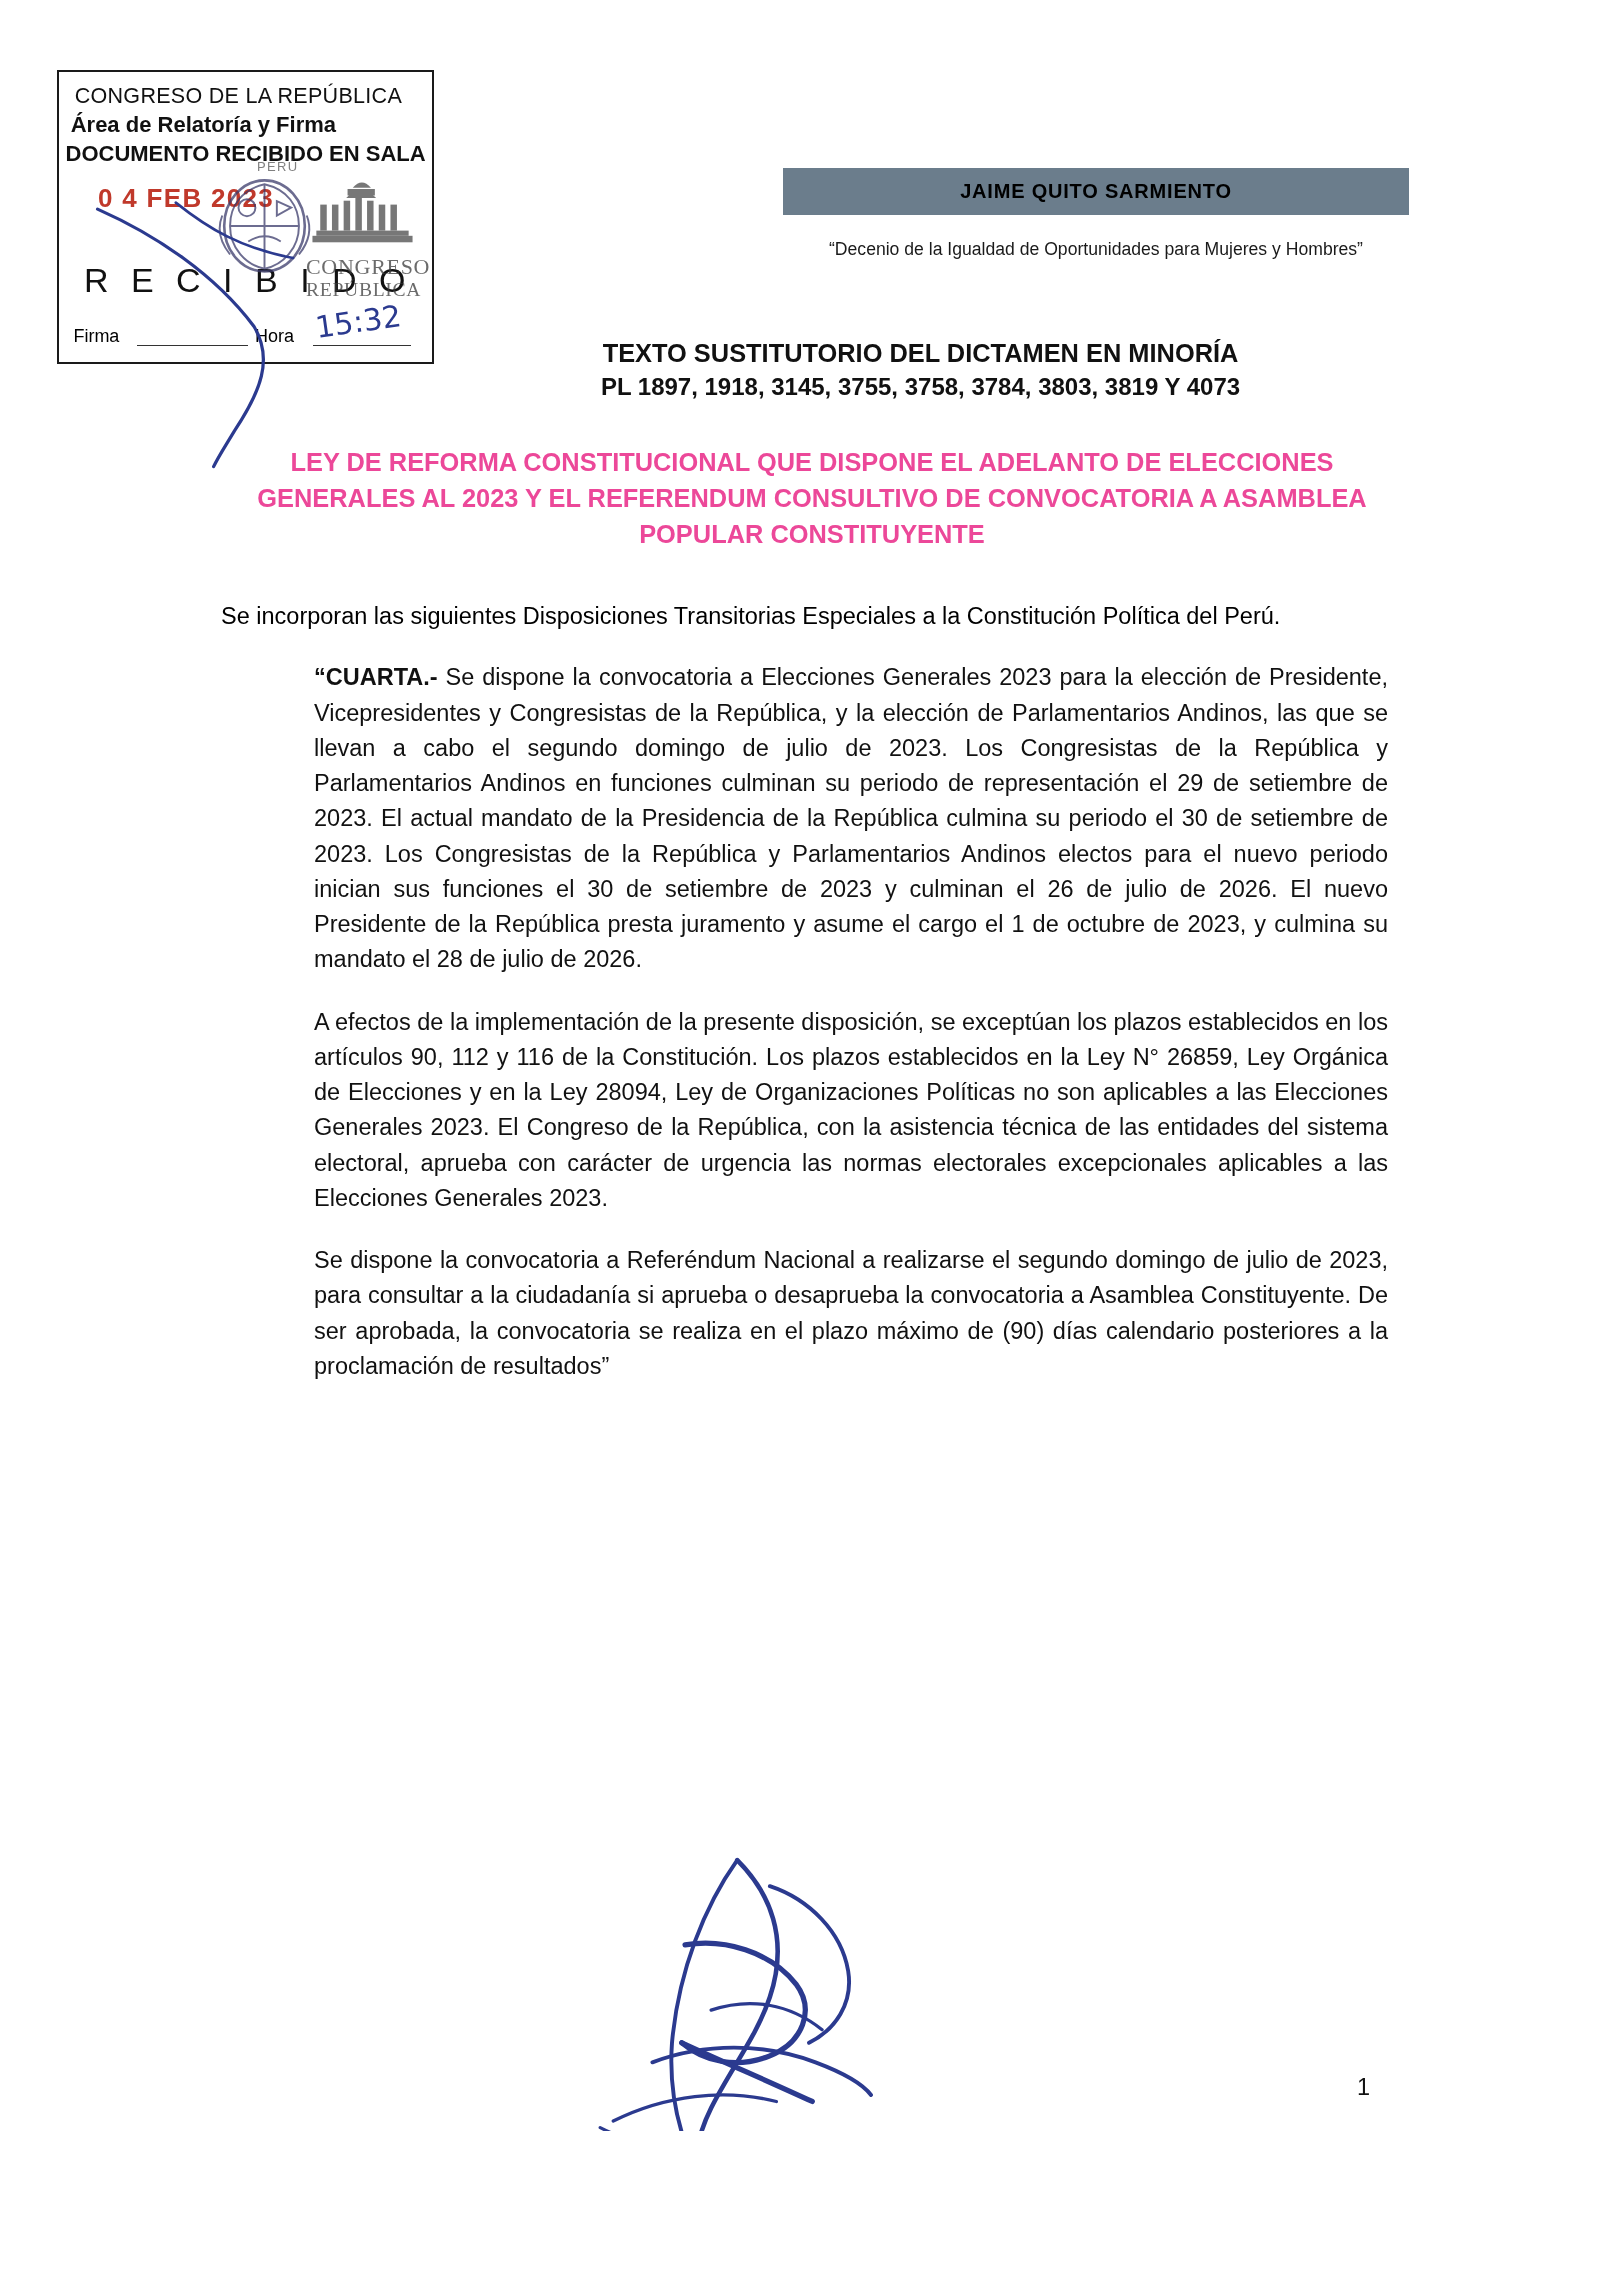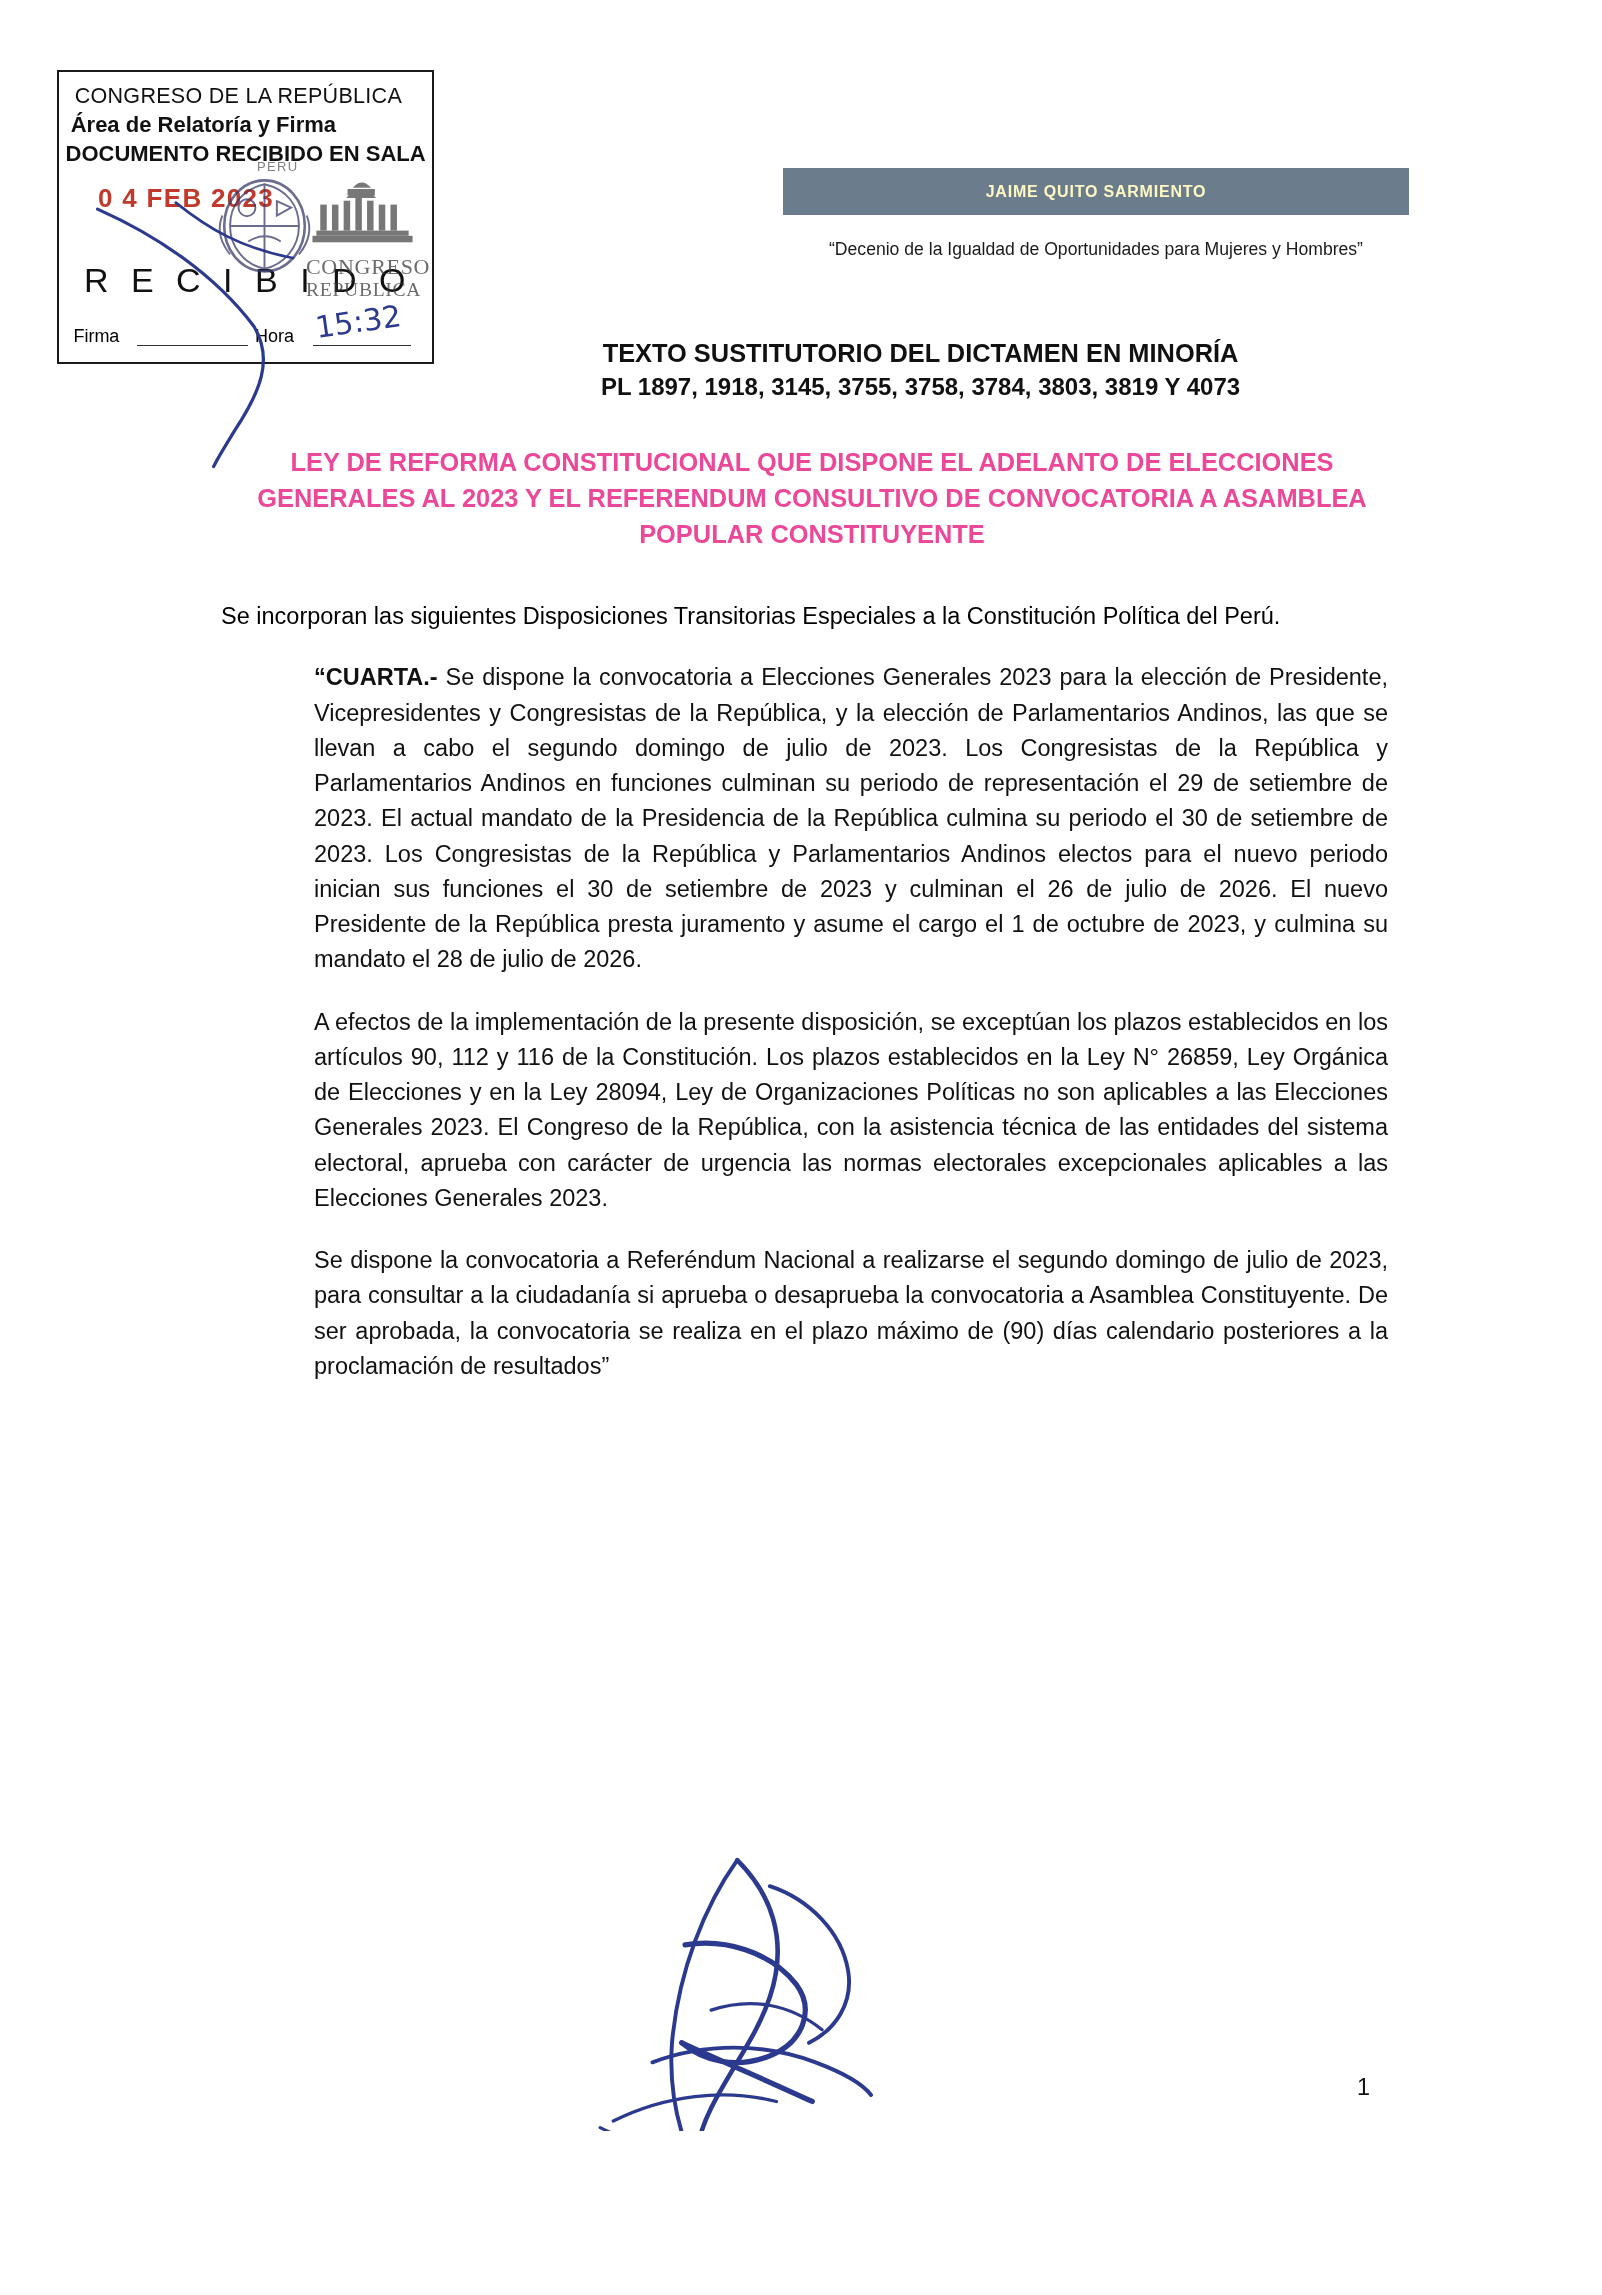--- a/index.html
+++ b/index.html
@@ -157,22 +157,22 @@
     left: 783px;
     top: 168px;
     width: 626px;
     height: 47px;
     background: #6b7d8c;
     display: flex;
     align-items: center;
     justify-content: center;
   }
   .header-band-text {
-    color: #fef9c3;
-    font-size: 16px;
+    color: #000000;
+    font-size: 20px;
     font-weight: bold;
     letter-spacing: 0.8px;
   }
   .header-sub {
     position: absolute;
     left: 750px;
     top: 239px;
     width: 692px;
     text-align: center;
     font-size: 17.6px;

